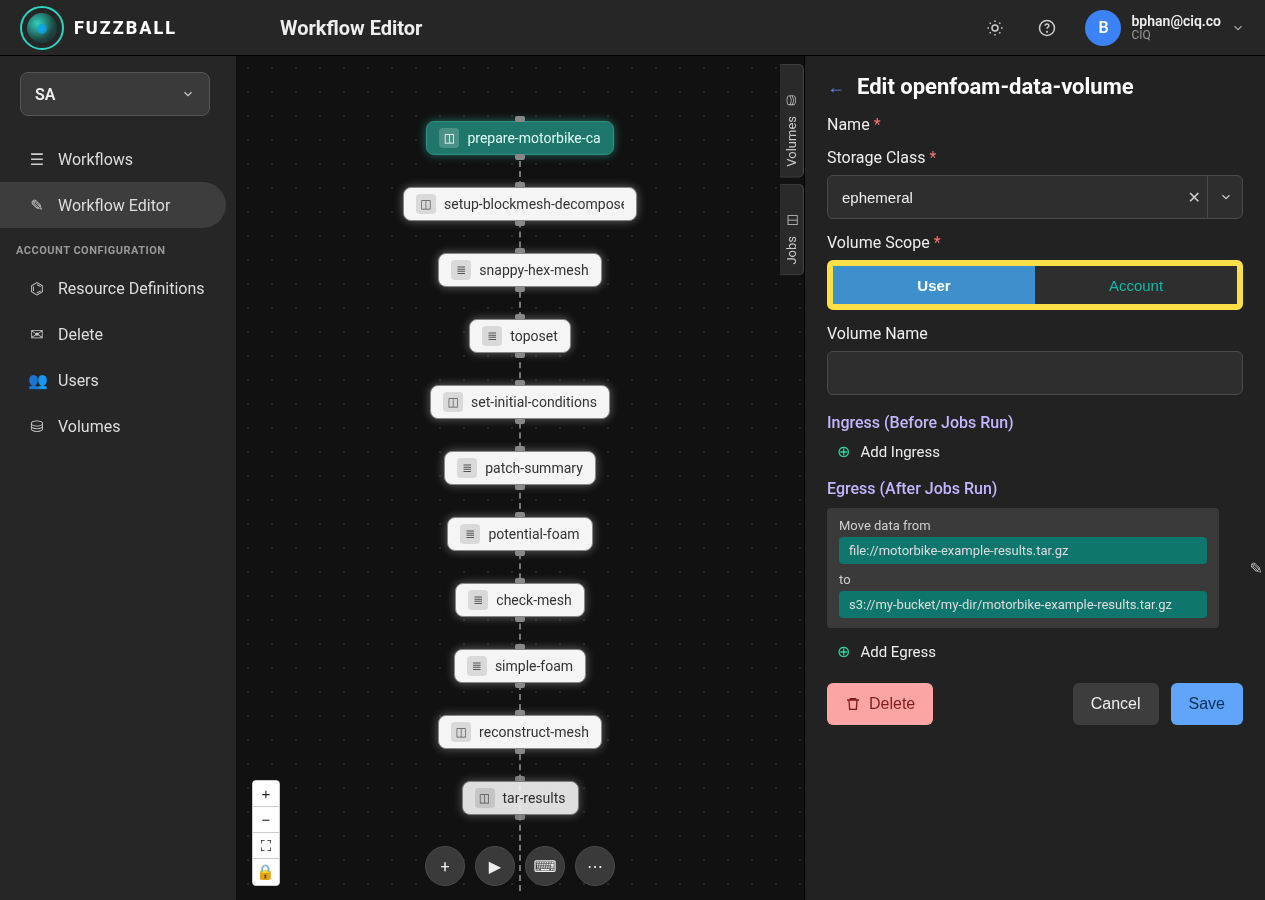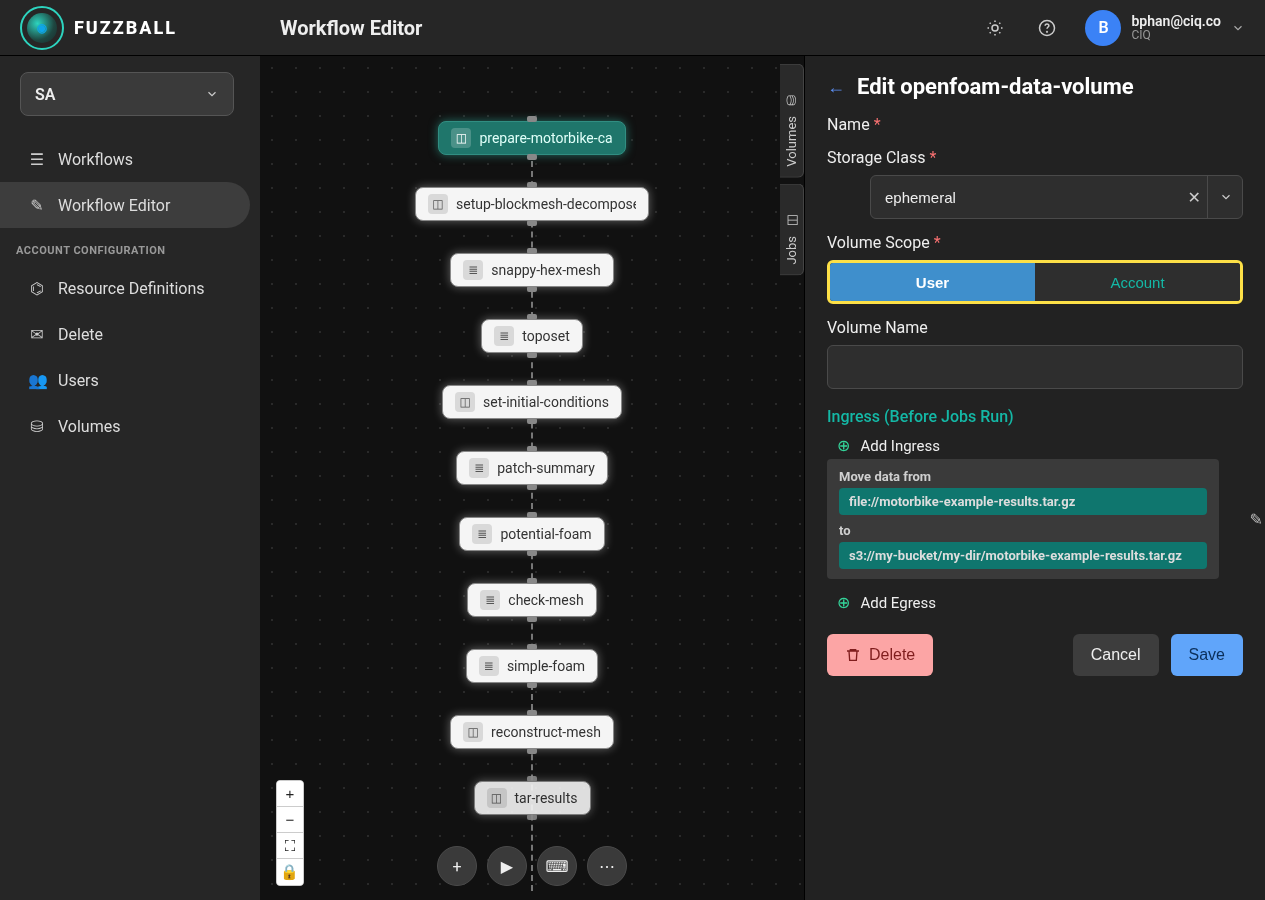--- a/index.html
+++ b/index.html
@@ -15,21 +15,21 @@
 .topbar-right { display:flex; align-items:center; gap:16px; }
 .icon-btn { width:36px; height:36px; border-radius:50%; display:flex; align-items:center; justify-content:center; color:#ccc; cursor:pointer; }
 .user-chip { display:flex; align-items:center; gap:10px; cursor:pointer; padding:4px; }
 .avatar { width:36px; height:36px; border-radius:50%; background:#3b82f6; display:flex; align-items:center; justify-content:center; color:#fff; font-weight:600; }
 .user-lines { display:flex; flex-direction:column; line-height:1.15; }
 .user-email { font-size:14px; color:#eee; font-weight:600;}
 .user-org { font-size:12px; color:#999; }
 
 
 .layout { display:flex; height:844px; }
-.sidebar { width:260px; background:#262626; padding:16px 10px 16px 0; }
+.sidebar { width:236px; background:#262626; padding:16px 10px 16px 0; }
 .org-select { margin:0 16px 20px 20px; height:44px; background:#3a3a3a; border:1px solid #555; border-radius:8px; display:flex; align-items:center; justify-content:space-between; padding:0 14px; font-weight:600; cursor:pointer; color:#eee; }
 .nav-item { height:46px; display:flex; align-items:center; gap:12px; padding:0 14px 0 28px; color:#ddd; border-radius:0 24px 24px 0; cursor:pointer; font-size:16px; }
 .nav-item.active { background:#3d3d3d; }
 .section-label { padding:16px 0 8px 16px; font-size:11px; color:#999; letter-spacing:0.5px; font-weight:700;}
 .nav-icon { width:18px; text-align:center; color:#ccc; }
 
 .canvas { flex:1; position:relative; background:#111; overflow:hidden; border-right:1px solid #000; }
 .dot-grid { position:absolute; inset:0; background-image: radial-gradient(#2a2a2a 1px, transparent 1px); background-size:24px 24px; }
 .nodes { position:absolute; left:50%; transform:translateX(-50%); top:65px; display:flex; flex-direction:column; align-items:center; gap:32px; }
 .vedge { position:absolute; left:50%; transform:translateX(-50%); width:1px; border-left:2px dashed #777; top:95px; height:740px; z-index:0;}
@@ -55,32 +55,32 @@
 .canvas-toolbar { position:absolute; left:50%; transform:translateX(-50%); bottom:14px; display:flex; gap:10px; z-index:5;}
 .tb-btn { width:40px; height:40px; background:#3a3a3a; border-radius:50%; display:flex; align-items:center; justify-content:center; color:#eee; cursor:pointer; border:1px solid #4a4a4a;}
 
 
 .panel { width:460px; background:#222; padding:18px 22px; overflow-y:auto; position:relative; }
 .panel-head { display:flex; align-items:center; gap:12px; margin-bottom:16px;}
 .panel-back { color:#5c8ef0; cursor:pointer; font-size:18px;}
 .panel-title { font-size:22px; font-weight:700; color:#fff;}
 .field-label { font-size:16px; color:#eee; margin:14px 0 8px; display:flex; gap:4px;}
 .req { color:#f87171; }
-.s-label { font-size:16px; color:#14b8a6; margin:18px 0 10px; font-weight:500;}
+.s-label { font-size:16px; color:#c4b5fd; margin:18px 0 10px; font-weight:500;}
 .input { width:100%; height:44px; background:#2e2e2e; border:1px solid #4a4a4a; border-radius:6px; color:#eee; padding:0 14px; font-size:15px;}
-.select-wrap { position:relative;margin-left:43px; }
+.select-wrap { position:relative; }
 .select-wrap .input { padding-right:70px;}
 .select-x { position:absolute; right:42px; top:50%; transform:translateY(-50%); color:#ccc; cursor:pointer; font-size:16px;}
 .select-caret { position:absolute; right:0; top:0; bottom:0; width:36px; border-left:1px solid #4a4a4a; display:flex; align-items:center; justify-content:center; color:#ccc; cursor:pointer;}
-.toggle { display:flex; border:3px solid #fde047; border-radius:6px; overflow:hidden; }
+.toggle { display:flex; border:6px solid #fde047; border-radius:6px; overflow:hidden; }
 .toggle button { flex:1; height:38px; background:#2e2e2e; border:none; color:#14b8a6; font-size:15px; cursor:pointer;}
 .toggle button.active { background:#3f8fcc; color:#fff; font-weight:600;}
 .add-row { display:flex; align-items:center; gap:10px; color:#eee; font-size:15px; margin:8px 0 4px 10px; cursor:pointer;}
 .add-row .plus { color:#34d399; font-size:16px;}
-.egress-card { background:#3a3a3a; border-radius:4px; padding:10px 12px; margin-top:4px; position:relative;font-weight:bold;}
+.egress-card { background:#3a3a3a; border-radius:4px; padding:10px 12px; margin-top:4px; position:relative;}
 .eg-label { font-size:13px; color:#cfcfcf; margin-bottom:4px;}
 .eg-val { background:#0f766e; border-radius:4px; padding:6px 10px; font-size:13px; color:#ddd; margin-bottom:8px; }
 .eg-edit { position:absolute; right:-20px; top:50%; transform:translateY(-50%); color:#bbb; cursor:pointer;}
 .panel-actions { display:flex; gap:12px; justify-content:flex-end; align-items:center; margin-top:22px;}
 .btn { height:42px; padding:7px 18px; border-radius:6px; font-size:16px; cursor:pointer; border:none; display:flex; align-items:center; gap:8px;}
 .btn-delete { background:#fca5a5; color:#7f1d1d; margin-right:auto;}
 .btn-cancel { background:#3d3d3d; color:#eee;}
 .btn-save { background:#60a5fa; color:#0b2f5a; font-weight:400;}
 svg { display:block; }
 </style>
@@ -270,20 +270,21 @@
 
     <div class="field-label">Volume Name</div>
     <input class="input" value="" style="">
 
     <div class="s-label">Ingress (Before Jobs Run)</div>
     <div class="add-row">
       <span class="plus">⊕</span>
       <span>Add Ingress</span>
     </div>
 
+    <div class="s-label">Egress (After Jobs Run)</div>
     <div style="position:relative; padding-right:24px;">
       <div class="egress-card">
         <div class="eg-label">Move data from</div>
         <div class="eg-val">file://motorbike-example-results.tar.gz</div>
         <div class="eg-label">to</div>
         <div class="eg-val" style="margin-bottom:0">s3://my-bucket/my-dir/motorbike-example-results.tar.gz</div>
       </div>
       <span class="eg-edit">✎</span>
     </div>
     <div class="add-row" style="margin-top:14px">

